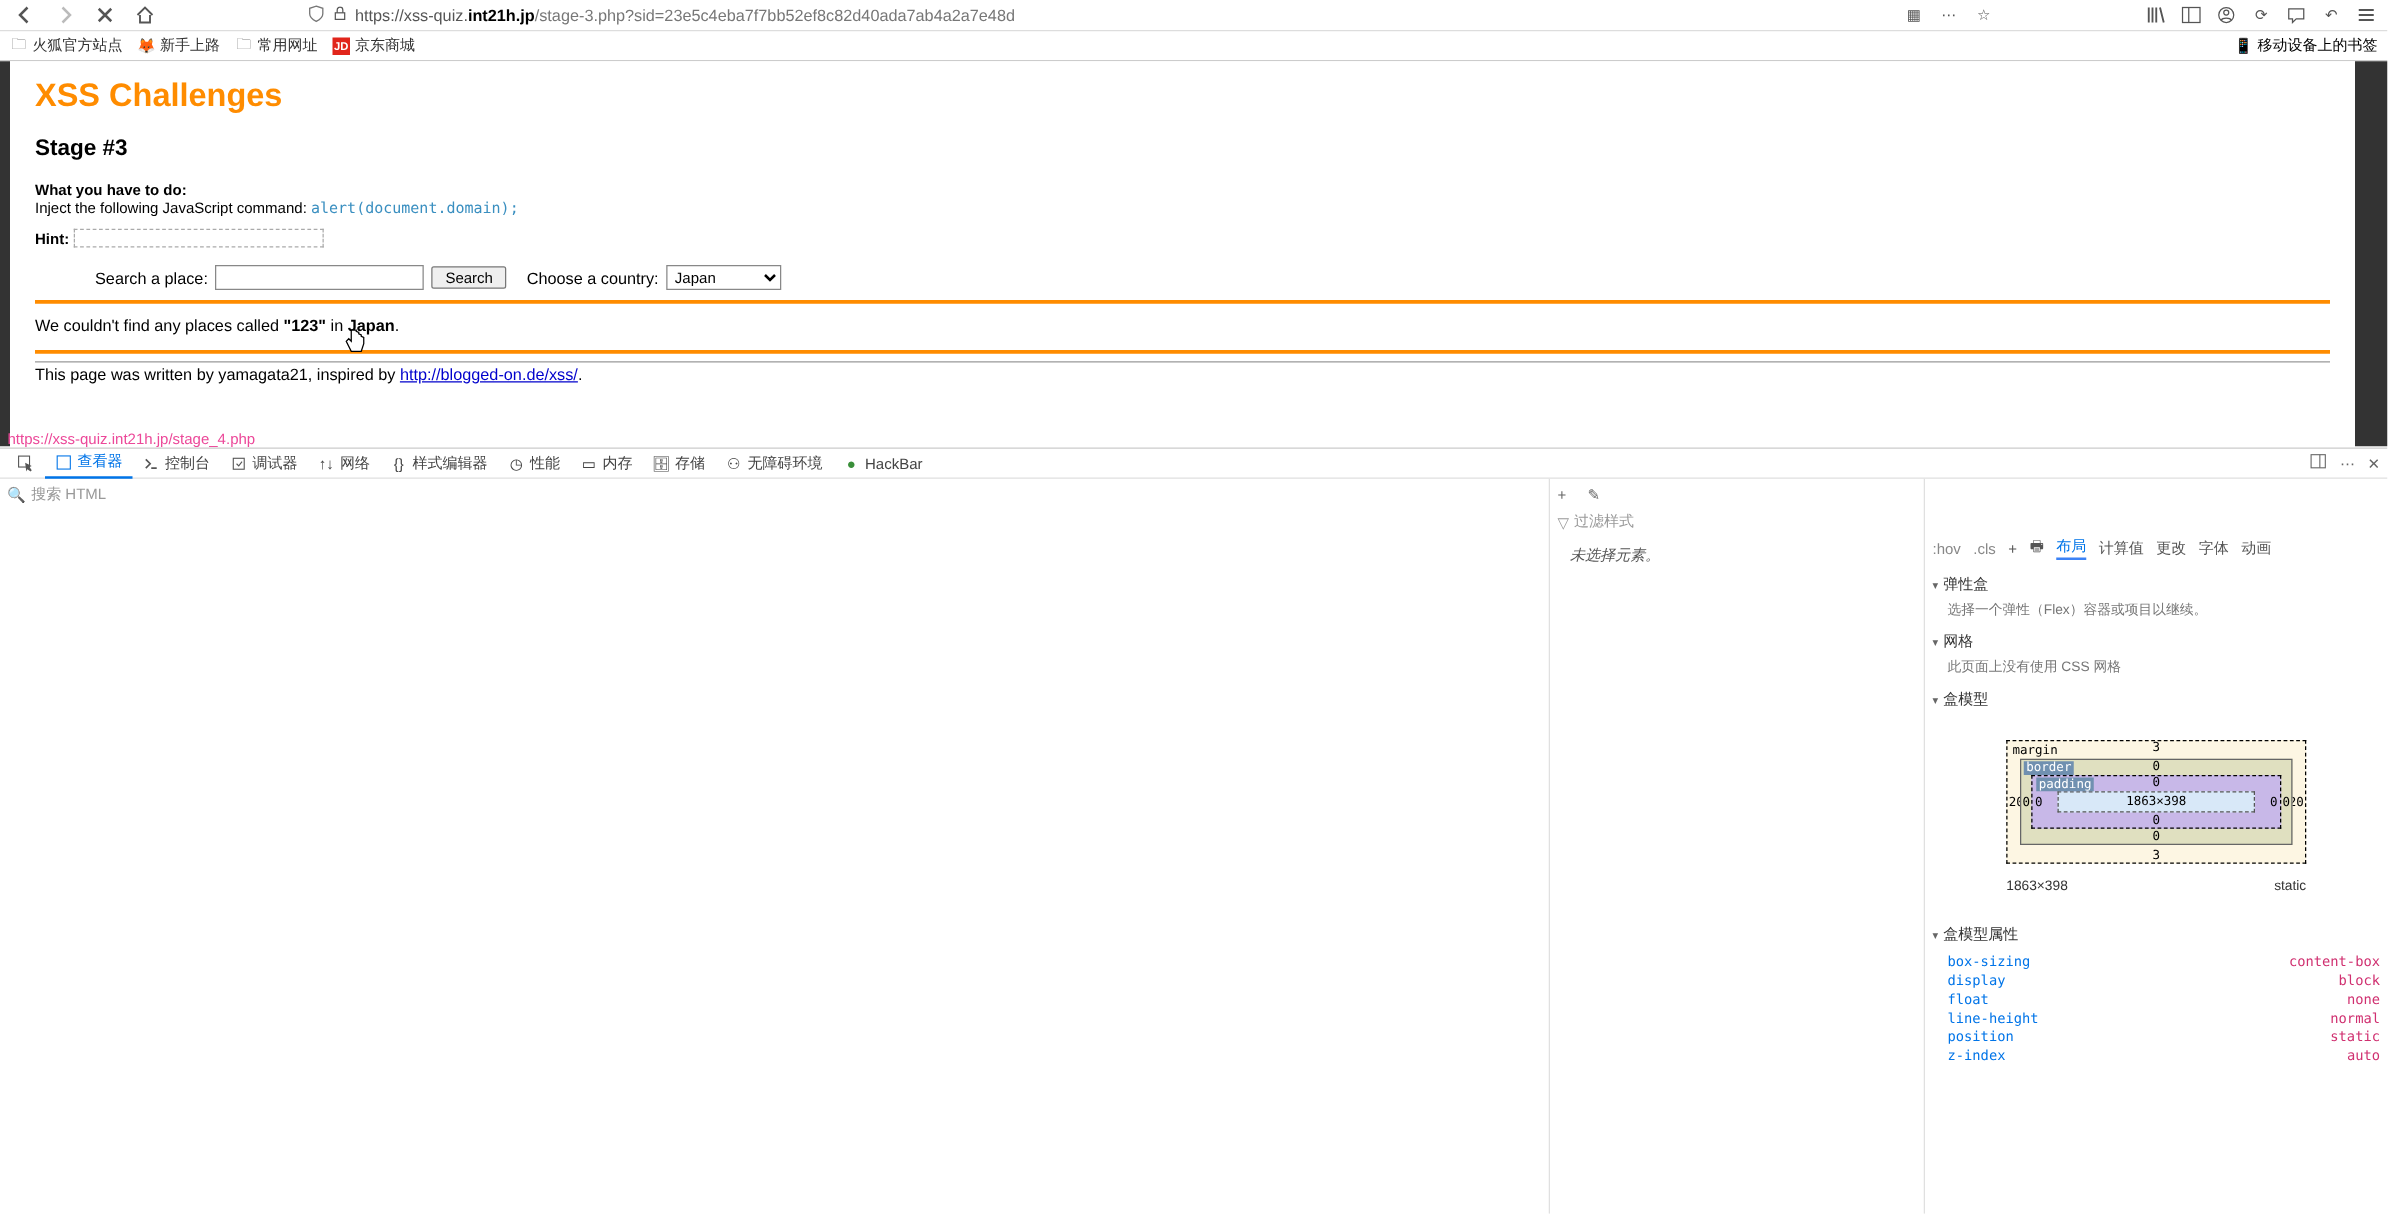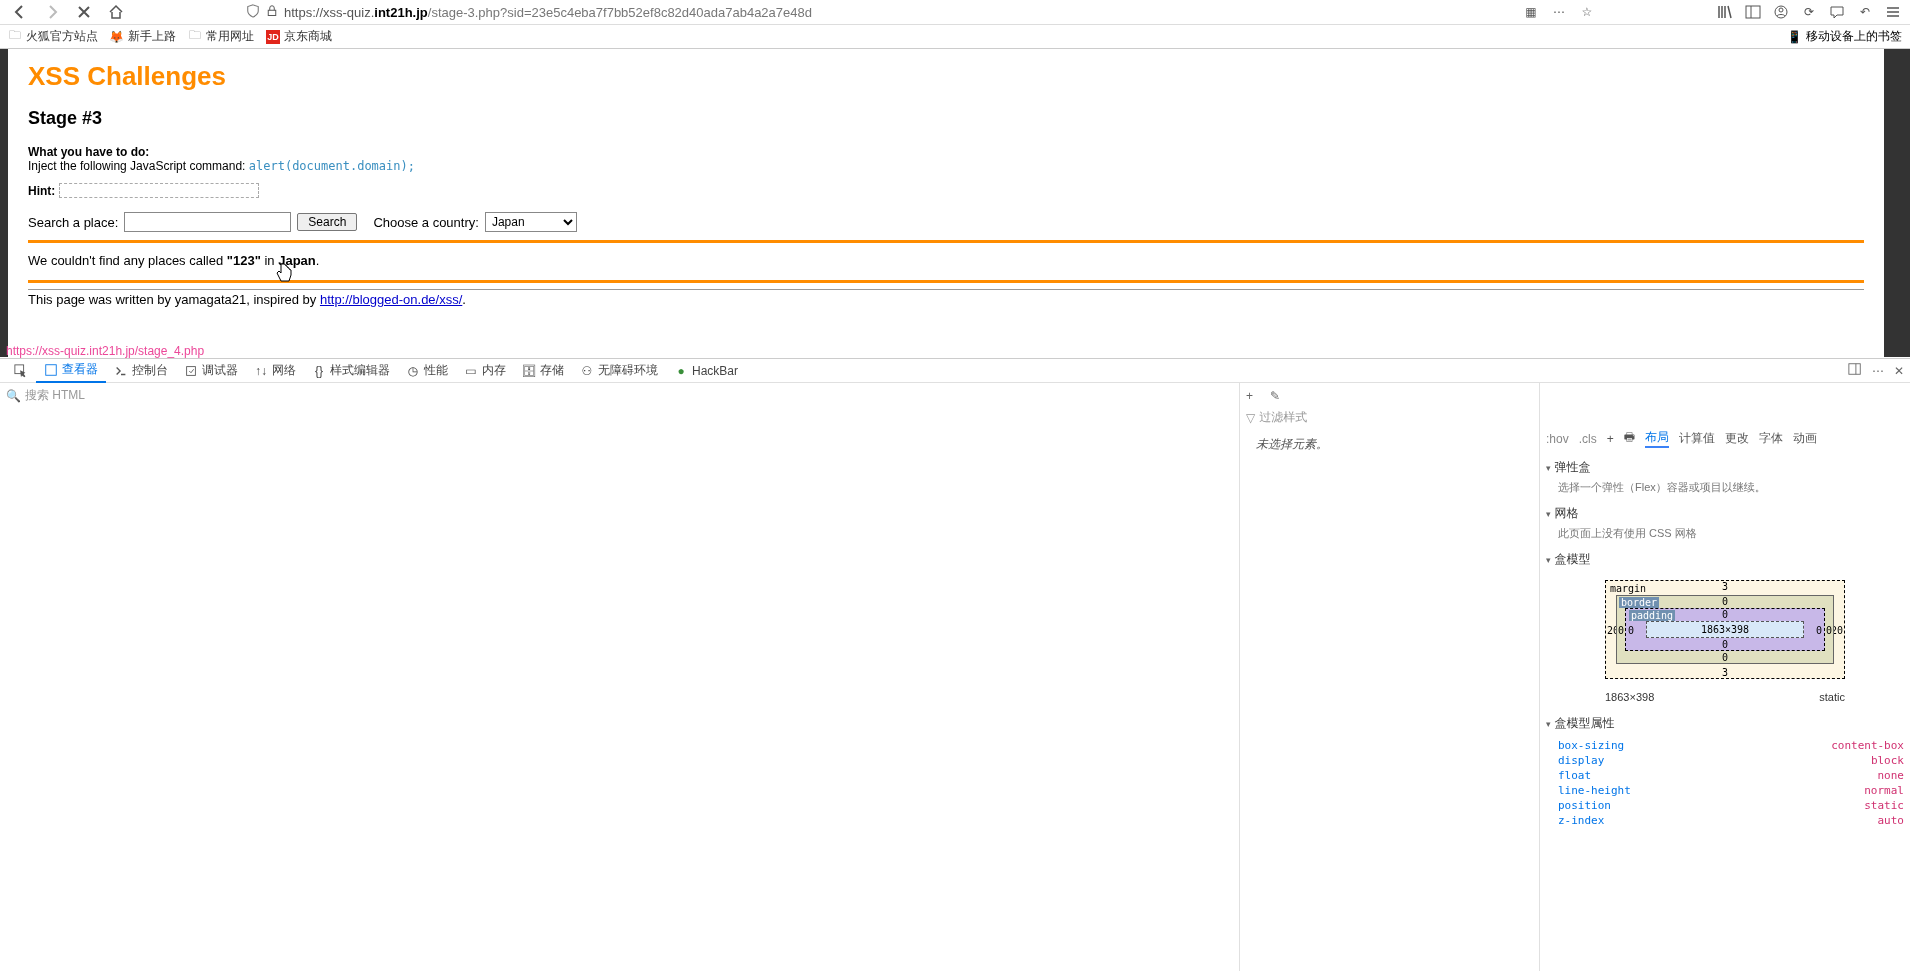--- a/index.html
+++ b/index.html
@@ -26,21 +26,21 @@
 
 .page-wrap { background: #fff; border-left: 8px solid #333; border-right: 26px solid #333; padding: 12px 20px 8px 20px; height: 308px; overflow: hidden; }
 h1 { color: #ff8c00; font-size: 26px; margin-bottom: 16px; font-weight: bold; }
 h2 { font-size: 18px; margin-bottom: 16px; font-weight: bold; }
 .instr-label { font-weight: bold; font-size: 12px; }
 .instr-line { font-size: 12px; margin-bottom: 4px; }
 code.cmd { font-family: monospace; color: #3a8fc0; font-size: 12px; }
 .hint-row { margin: 10px 0 14px; display: flex; align-items: center; gap: 4px; }
 .hint-label { font-weight: bold; }
 .hint-box { display: inline-block; width: 200px; height: 15px; border: 1px dashed #aaa; }
-.search-row { display: flex; align-items: center; gap: 6px; font-size: 13px; margin-bottom: 8px; }
+.search-row { display: flex; align-items: center; gap: 6px; font-size: 13px; margin-bottom: 8px; margin-left: 48px; }
 .search-input { width: 167px; height: 20px; border: 1px solid #888; padding: 1px 3px; }
 .search-btn { padding: 1px 10px; font-size: 12px; border: 1px solid #777; background: #efefef; border-radius: 2px; cursor: pointer; }
 .country-label { margin-left: 10px; }
 .country-select { width: 92px; height: 20px; border: 1px solid #888; background: #fff; padding: 0 2px; font-size: 12px; }
 hr.orange { border: none; border-top: 3px solid #ff8c00; margin: 4px 0 6px; }
 hr.orange2 { border: none; border-top: 3px solid #ff8c00; margin: 8px 0 6px; }
 .result-line { font-size: 13px; padding: 4px 0; }
 .result-line b { font-weight: bold; }
 .congrats-box { display: inline-block; background: #ffffd0; border: 1px solid #d0c050; padding: 6px 10px; font-size: 13px; }
 .congrats-box .c-label { color: #1e4fa0; font-weight: bold; font-size: 15px; }
@@ -72,21 +72,21 @@
 .dt-right-tabs { display: flex; align-items: center; gap: 10px; font-size: 12px; color: #555; padding-bottom: 4px; margin-top: 41px; }
 .dt-right-tabs .rt { cursor: pointer; }
 .dt-right-tabs .rt.active { color: #0074e8; border-bottom: 2px solid #3b82f6; }
 .dt-right-tabs .mini { color: #888; }
 .section { margin: 6px 0; }
 .section-h { display: flex; align-items: center; gap: 4px; font-size: 12px; color: #333; cursor: pointer; }
 .section-h::before { content: "▾"; font-size: 9px; color: #666; }
 .section-body { padding: 4px 0 4px 12px; color: #777; font-size: 11px; }
 
 
-.boxmodel { margin: 12px auto; width: 240px; font-size: 10px; font-family: monospace; }
+.boxmodel { margin: 24px auto; width: 240px; font-size: 10px; font-family: monospace; }
 .bm-margin { background: #fdf6e3; border: 1px dashed #000; padding: 14px 10px 14px 10px; position: relative; }
 .bm-margin .lbl { position: absolute; left: 4px; top: 2px; }
 .bm-border { background: #e0e0c0; border: 1px solid #666; padding: 12px 8px; position: relative; }
 .bm-border .lbl { position: absolute; left: 2px; top: 1px; background: #7090b0; color: #fff; padding: 0 2px; }
 .bm-padding { background: #c8b8e8; border: 1px dashed #000; padding: 12px 20px; position: relative; }
 .bm-padding .lbl { position: absolute; left: 3px; top: 1px; }
 .bm-content { background: #d8e8f8; border: 1px dashed #555; text-align: center; padding: 2px 0; }
 .bm-val { position: absolute; font-size: 10px; }
 .bm-dims { margin-top: 12px; display: flex; justify-content: space-between; font-size: 11px; color: #333; font-family: sans-serif; }
 .bm-props { margin-top: 6px; font-family: monospace; font-size: 11px; }

